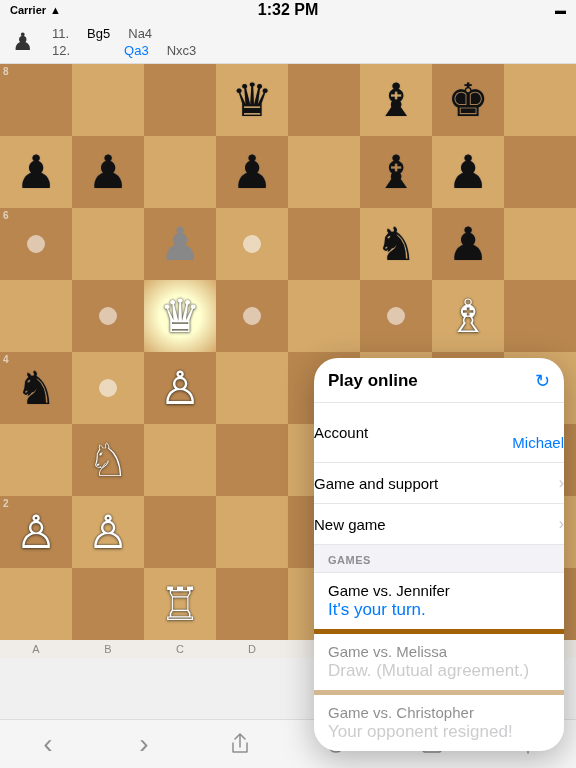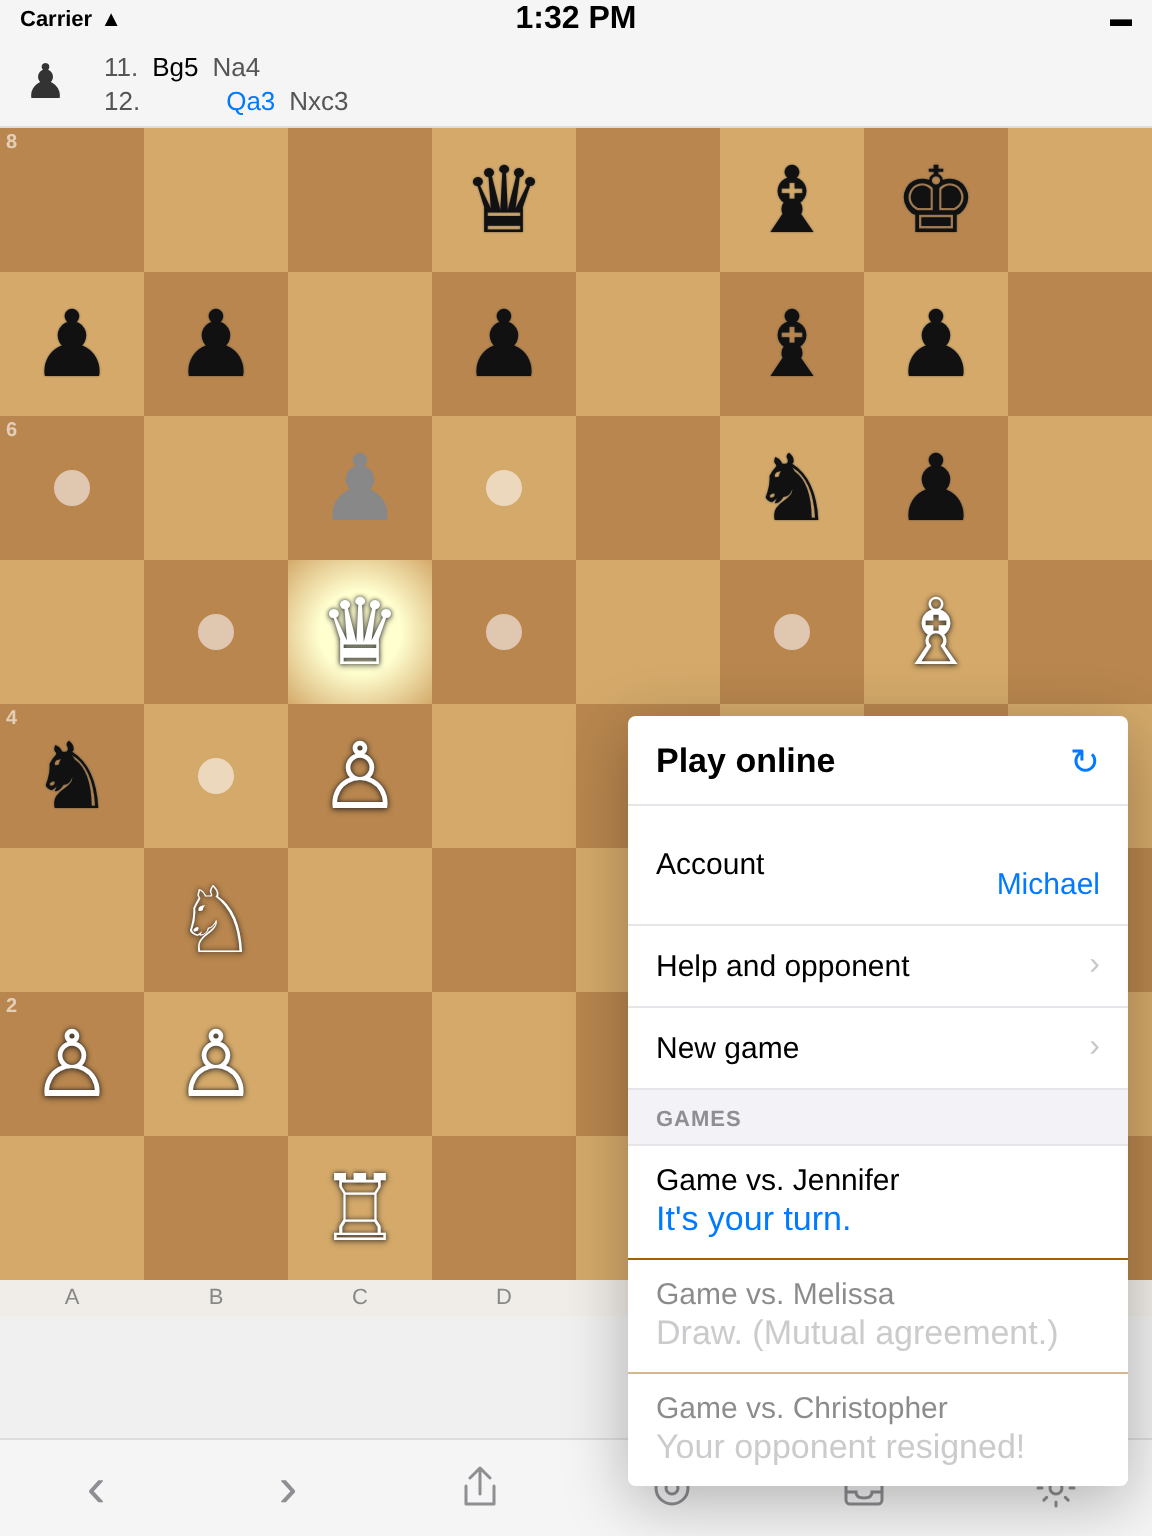--- a/index.html
+++ b/index.html
@@ -36,21 +36,21 @@
       border-bottom: 1px solid #ddd;
       display: flex;
       align-items: center;
       justify-content: space-between;
       padding: 0 12px;
       position: relative;
       z-index: 100;
     }
     .move-row {
       display: flex;
-      gap: 7px;
+      gap: 18px;
       font-size: 13px;
     }
     .move-num { color: #555; font-size: 13px; }
     .move-white { color: #000; font-size: 13px; }
     .move-black { color: #555; font-size: 13px; }
 
     
     #chess-board {
       width: 576px;
       height: 576px;
@@ -137,21 +137,21 @@
       font-size: 22px;
     }
 
     
     #dropdown-panel {
       position: absolute;
       top: 358px;
       right: 12px;
       width: 250px;
       background: #fff;
-      border-radius: 4px;
+      border-radius: 24px;
       box-shadow: 0 8px 32px rgba(0,0,0,0.28);
       z-index: 200;
       overflow: hidden;
     }
     .panel-header {
       display: flex;
       align-items: center;
       justify-content: space-between;
       padding: 12px 14px 10px;
       border-bottom: 1px solid #e5e5ea;
@@ -162,21 +162,21 @@
       color: #000;
     }
     .panel-refresh {
       color: #007aff;
       font-size: 18px;
     }
     .panel-row {
       display: flex;
       align-items: center;
       justify-content: space-between;
-      padding: 11px 14px;
+      padding: 11px 0;
       border-bottom: 1px solid #e5e5ea;
       background: #fff;
     }
     .panel-row:last-child { border-bottom: none; }
     .panel-row-label {
       font-size: 15px;
       color: #000;
     }
     .panel-row-value {
       font-size: 15px;
@@ -194,21 +194,21 @@
     }
     .section-header-text {
       font-size: 11px;
       color: #8e8e93;
       text-transform: uppercase;
       font-weight: 600;
       letter-spacing: 0.5px;
     }
     .game-row {
       padding: 9px 14px;
-      border-bottom: 1px solid #a16207;
+      border-bottom: 5px solid #a16207;
       background: #fff;
     }
     .game-row:last-child { border-bottom: none; }
     .game-row.dimmed { opacity: 0.45; }
     .game-row-title {
       font-size: 15px;
       color: #000;
       margin-bottom: 1px;
     }
     .game-row-sub {
@@ -493,21 +493,21 @@
     <span class="panel-title">Play online</span>
     <span class="panel-refresh">↻</span>
   </div>
 
   <div class="panel-row">
     <span class="panel-row-label">Account</span>
     <span class="panel-row-value">Michael</span>
   </div>
 
   <div class="panel-row">
-    <span class="panel-row-label">Help and opponent</span>
+    <span class="panel-row-label">Game and support</span>
     <span class="panel-row-chevron">›</span>
   </div>
 
   <div class="panel-row">
     <span class="panel-row-label">New game</span>
     <span class="panel-row-chevron">›</span>
   </div>
 
   <div class="section-header-row">
     <span class="section-header-text">GAMES</span>

